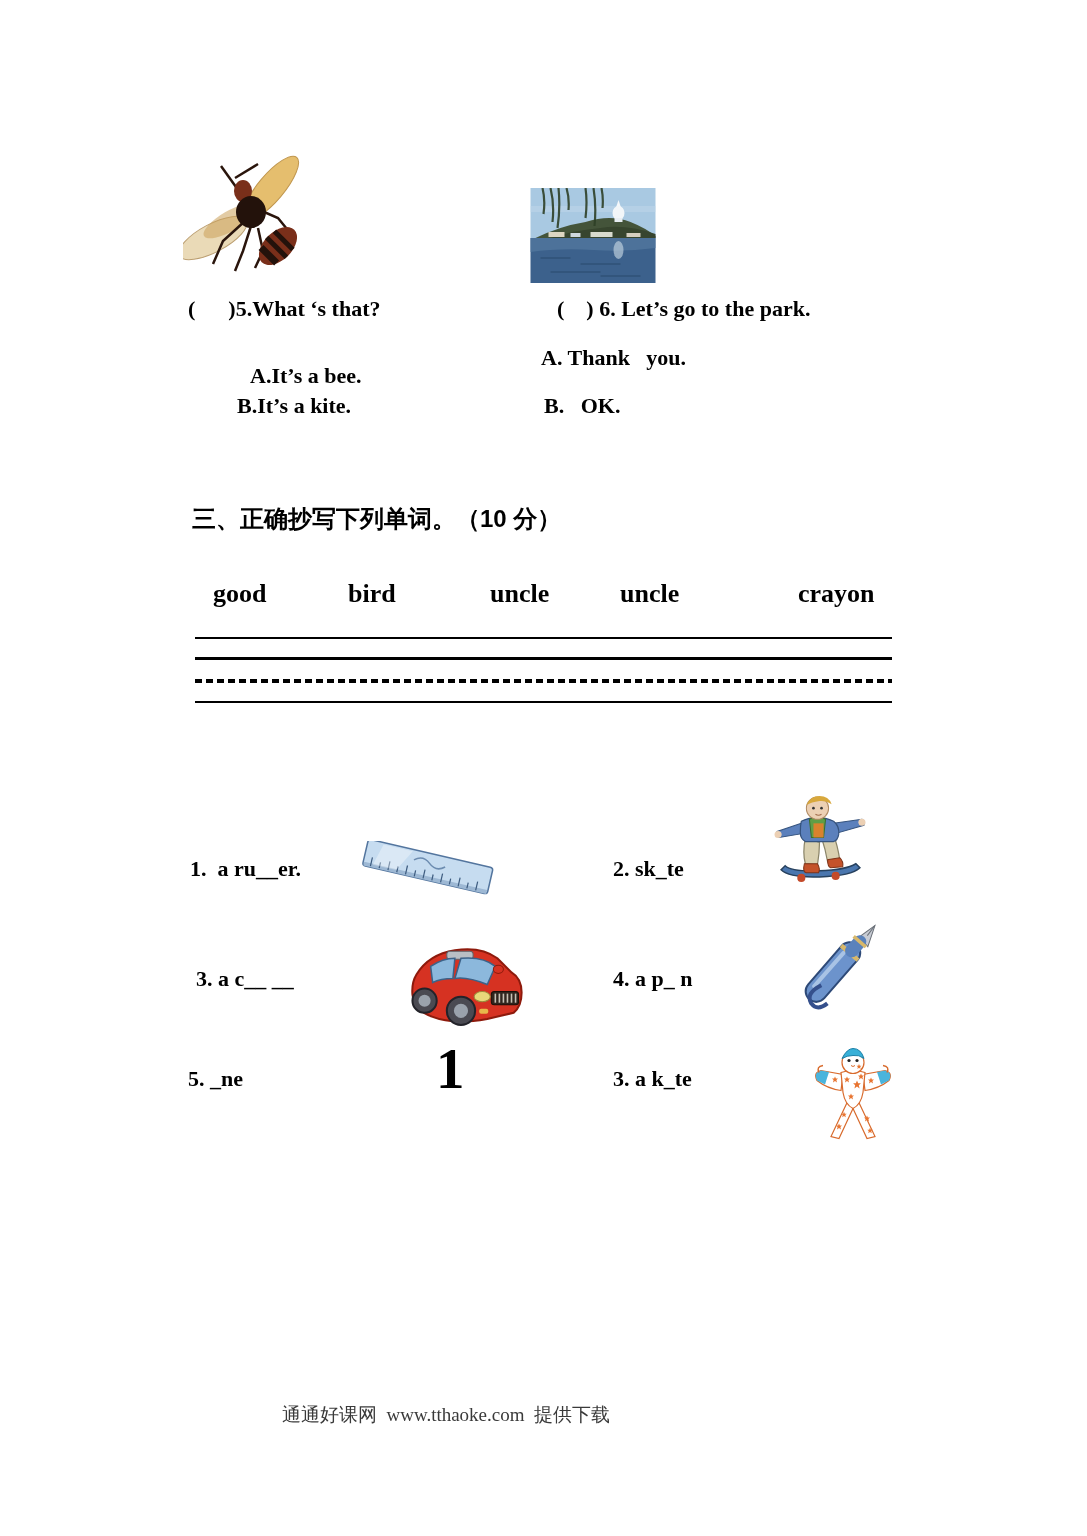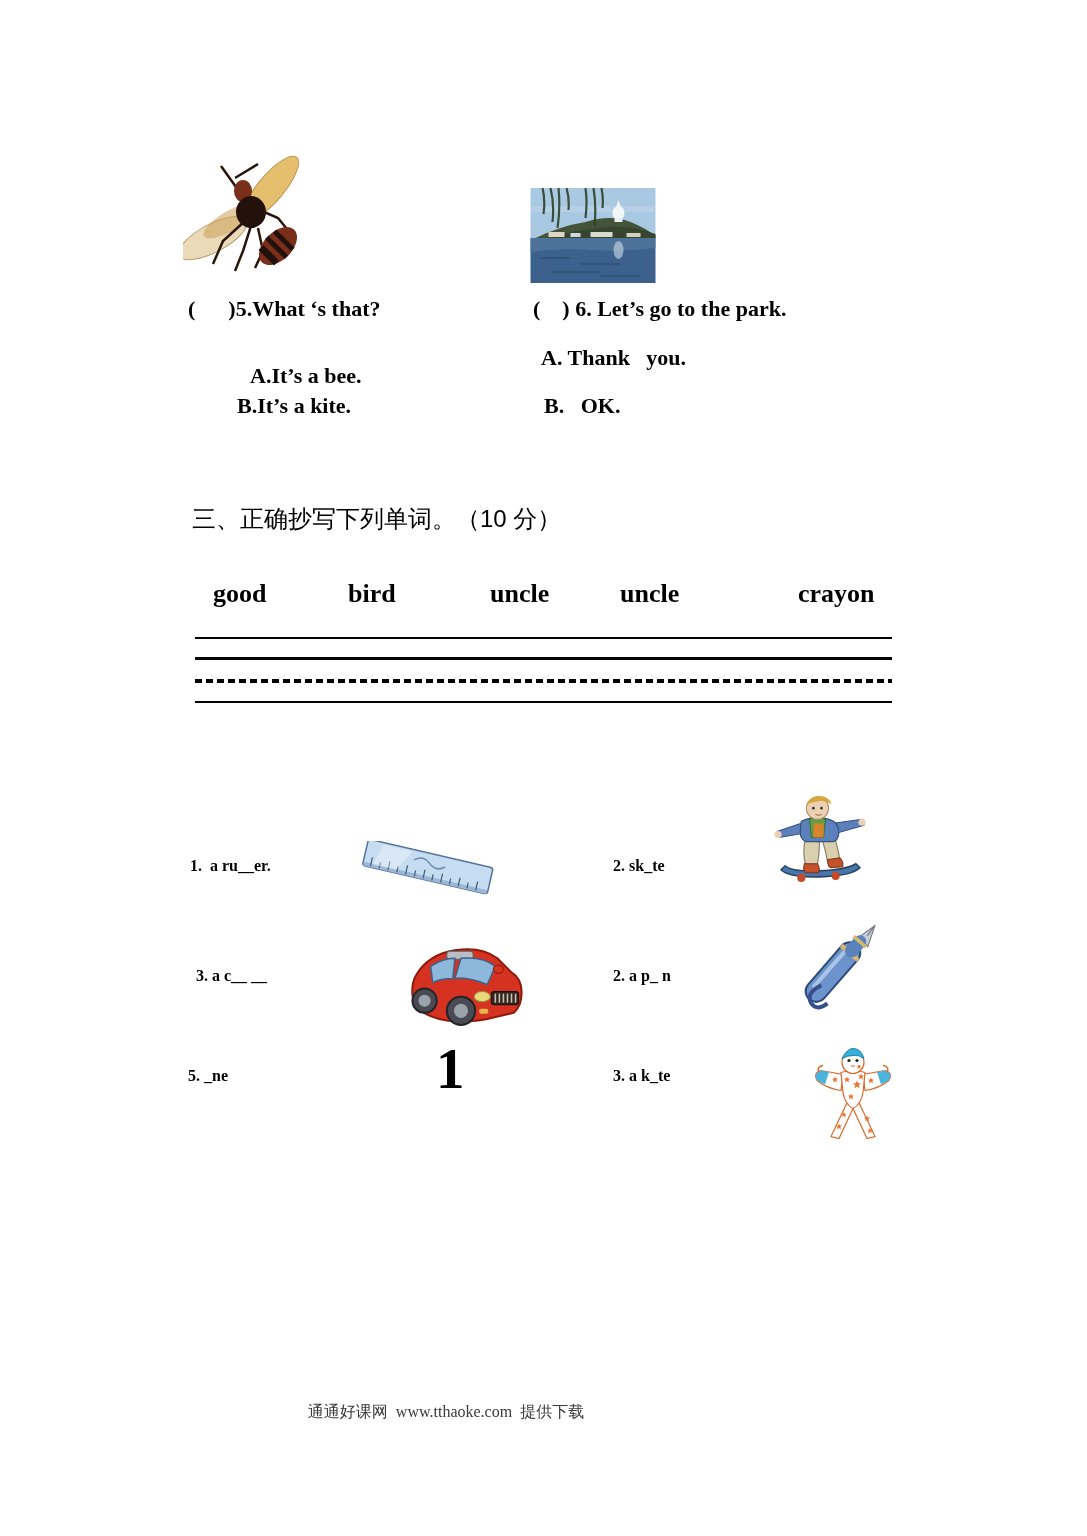--- a/index.html
+++ b/index.html
@@ -1,29 +1,29 @@
 <!DOCTYPE html>
 <html><head>
 <meta charset="utf-8">
 <style>
   html,body{margin:0;padding:0;background:#fff;}
   .page{position:relative;width:892px;height:1536px;background:#ffffff;overflow:hidden;
         font-family:"Liberation Serif",serif;color:#000;}
   .t{position:absolute;font-weight:bold;white-space:pre;line-height:1.1;}
   .q{font-size:22px;}
   .word{font-size:26px;margin-top:33px;}
-  .hdr{font-size:24px;font-family:"Liberation Sans",sans-serif;font-weight:normal;}
-  .item{font-size:16px;}
+  .hdr{font-size:24px;font-family:"Liberation Sans",sans-serif;font-weight:bold;}
+  .item{font-size:22px;}
   .numeral{font-size:57px;font-weight:bold;}
   .solidline{position:absolute;background:#000;}
   .dashline{position:absolute;height:4px;
             background:repeating-linear-gradient(90deg,#000 0 7px,transparent 7px 11px);}
   .pic{position:absolute;}
   .footer{position:absolute;left:0;top:1402px;width:100%;text-align:center;
-          font-size:16px;color:#3a3a3a;font-weight:normal;
+          font-size:19px;color:#3a3a3a;font-weight:normal;
           font-family:"Liberation Serif",serif;white-space:pre;}
 </style>
 </head>
 <body>
 
 <div class="page">
 
   <svg class="pic" style="left:183px;top:146px" width="125" height="138" viewBox="0 0 125 138">
     <ellipse cx="88" cy="42" rx="40" ry="13" transform="rotate(-50 88 42)" fill="#e3b75f" opacity="0.9" stroke="#b98b3a" stroke-width="1"></ellipse>
     <ellipse cx="30" cy="92" rx="38" ry="14" transform="rotate(-28 30 92)" fill="#e9d9b4" opacity="0.95" stroke="#b99a6a" stroke-width="1"></ellipse>
@@ -65,21 +65,21 @@
         <path d="M20,0 q4,16 2,34"></path>
       <path d="M28,0 q2,20 -1,40"></path>
         <path d="M36,0 q3,10 2,22"></path>
       <path d="M55,0 q2,14 0,30"></path>
         <path d="M63,0 q3,18 1,38"></path>
       <path d="M71,0 q2,10 1,20"></path>
     </g>
   </svg>
 
   <div class="t q" style="left:188px;top:297px">(      )5.What ‘s that?</div>
-  <div class="t q" style="left:533px;top:297px">(    ) 6. Let’s go to the park.</div>
+  <div class="t q" style="left:557px;top:297px">(    ) 6. Let’s go to the park.</div>
   <div class="t q" style="left:250px;top:364px">A.It’s a bee.</div>
   <div class="t q" style="left:541px;top:346px">A. Thank   you.</div>
   <div class="t q" style="left:237px;top:394px">B.It’s a kite.</div>
   <div class="t q" style="left:544px;top:394px">B.   OK.</div>
 
   <div class="t hdr" style="left:192px;top:506px">三、正确抄写下列单词。（10 分）</div>
   <div class="t word" style="left:213px;top:547px">good</div>
   <div class="t word" style="left:348px;top:547px">bird</div>
   <div class="t word" style="left:490px;top:547px">uncle</div>
   <div class="t word" style="left:620px;top:547px">uncle</div>
@@ -156,21 +156,21 @@
         <line x1="96" y1="57" x2="96" y2="66"></line>
       <line x1="100" y1="57" x2="100" y2="66"></line>
         <line x1="104" y1="57" x2="104" y2="66"></line>
       <line x1="108" y1="57" x2="108" y2="66"></line>
         <line x1="112" y1="57" x2="112" y2="66"></line>
     </g>
     <ellipse cx="79" cy="60" rx="8" ry="5" fill="#e8d87a" stroke="#9a8a3a" stroke-width="1"></ellipse>
     <rect x="76" y="72" width="9" height="5" rx="2" fill="#e8b84a"></rect>
   </svg>
 
-  <div class="t item" style="left:613px;top:967px">2. a p_ n</div>
+  <div class="t item" style="left:613px;top:967px">4. a p_ n</div>
   <svg class="pic" style="left:791px;top:922px" width="93" height="92" viewBox="0 0 92 90">
     <path d="M68,14 L76,24 L83,3 Z" fill="#c8ccd4" stroke="#6a7078" stroke-width="1"></path>
     <line x1="75.5" y1="13" x2="83" y2="3" stroke="#6a7078" stroke-width="1"></line>
     <line x1="25" y1="68" x2="58" y2="30" stroke="#2e4a78" stroke-width="23" stroke-linecap="round"></line>
     <line x1="25" y1="68" x2="58" y2="30" stroke="#6c93cc" stroke-width="19" stroke-linecap="round"></line>
     <line x1="23" y1="63" x2="52" y2="30" stroke="#b8d0ec" stroke-width="4" stroke-linecap="round" opacity="0.8"></line>
     <line x1="49.7" y1="22.8" x2="66.3" y2="37.2" stroke="#d8b86a" stroke-width="4.5"></line>
     <line x1="60" y1="28" x2="68" y2="19" stroke="#5a82bc" stroke-width="13" stroke-linecap="round"></line>
     <line x1="62" y1="13.8" x2="74" y2="24.2" stroke="#d8b86a" stroke-width="3.5"></line>
     <path d="M30,62 q-16,8 -10,18 q6,8 16,0" fill="none" stroke="#35508c" stroke-width="4"></path>

